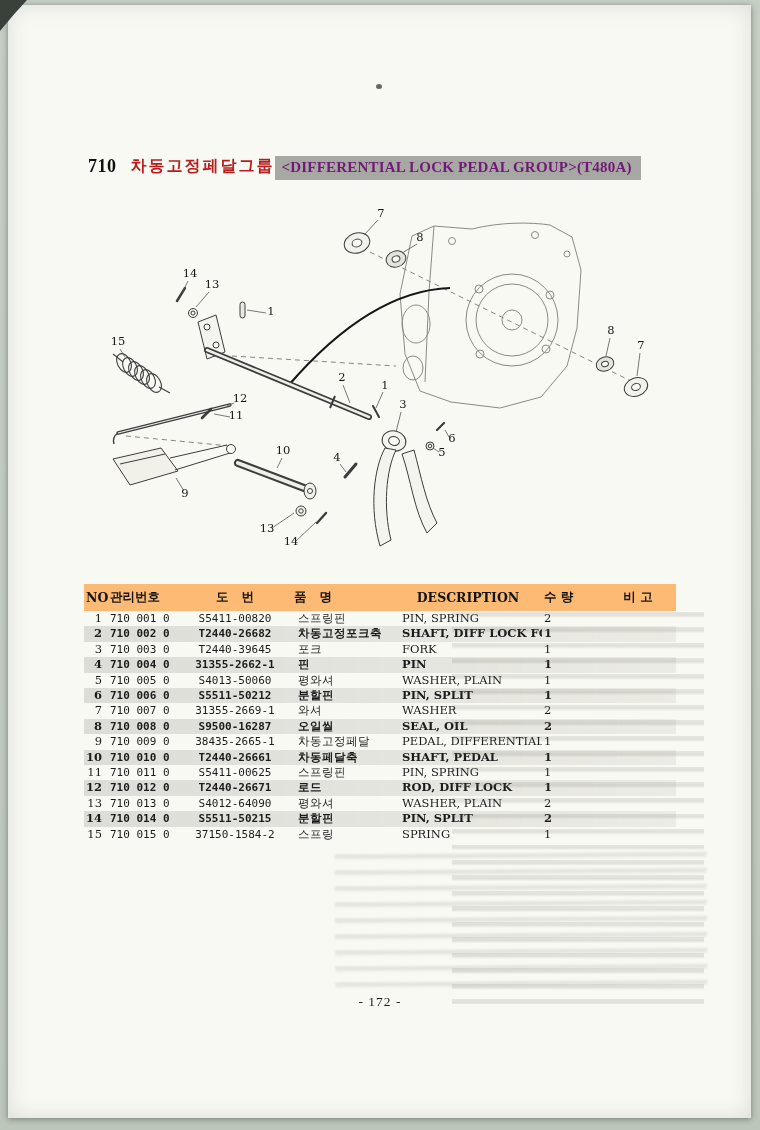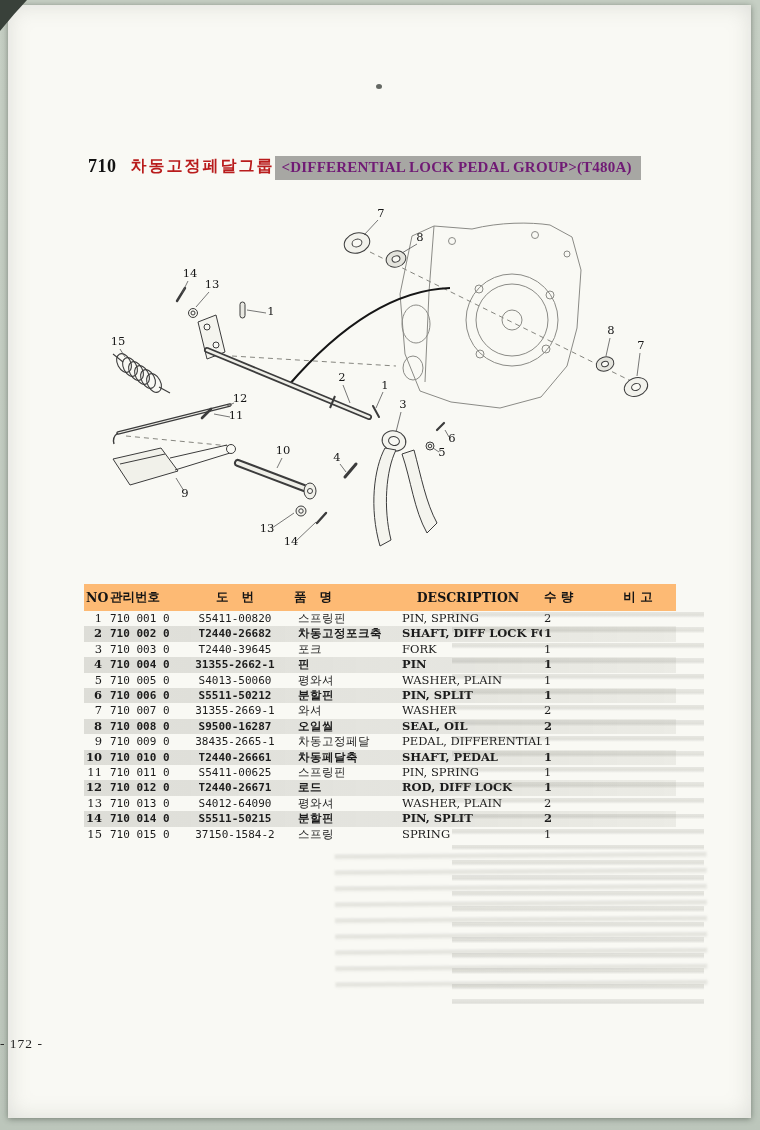--- a/index.html
+++ b/index.html
@@ -50,21 +50,21 @@
   th.h-dwg, td.c-dwg { text-align: center; }
   th.h-name { text-align: left; }
   td.c-name { text-align: left; padding-left: 6px; letter-spacing: .5px; }
   th.h-desc { text-align: center; }
   td.c-desc { text-align: left; padding-left: 8px; }
   th.h-qty, td.c-qty { text-align: left; }
   th.h-rem { text-align: center; }
   td.c-rem { text-align: left; }
   td.c-dwg, td.c-mgmt { font-family: "DejaVu Sans Mono", monospace; font-size: 11px; }
 
-  .page-no { position: absolute; left: 0; width: 760px; top: 1036px; 
+  .page-no { position: absolute; left: 0; width: 760px; top: 994px; text-align: center;
     font-size: 13.5px; letter-spacing: 1px; color: #1f1f1f; z-index: 2; }
 </style>
 </head>
 <body>
 
 <div class="page"></div>
 <div class="corner-mark"></div>
 <div class="speck"></div>
 
 <div class="title-row">

